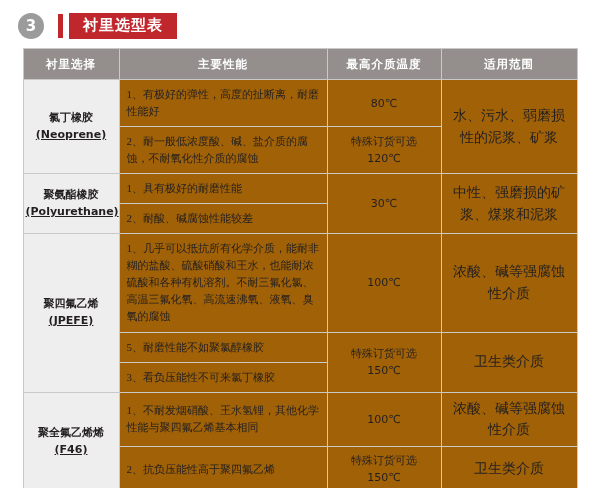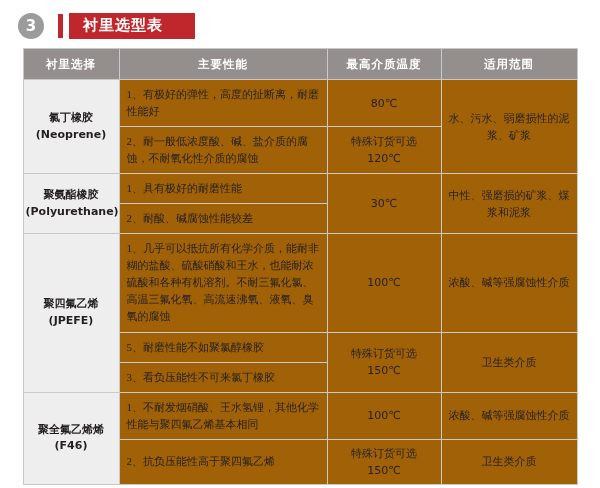--- a/index.html
+++ b/index.html
@@ -51,21 +51,21 @@
     height: 24px;
     background: #c0272d;
     margin-right: 6px;
   }
   .title-box {
     background: #c0272d;
     color: #ffffff;
     font-size: 15px;
     font-weight: bold;
     letter-spacing: 1px;
-    padding: 4px 32px 5px 14px;
+    padding: 4px 14px 5px 14px;
     line-height: 1.1;
   }
   
   table.lining {
     border-collapse: collapse;
     width: 554px;
     margin: 6px auto 0 auto;
     table-layout: fixed;
     background: #a16207;
   }
@@ -92,36 +92,37 @@
   td.name {
     background: #efeeee;
     text-align: center;
     font-size: 11px;
     font-weight: bold;
     line-height: 1.5;
     padding: 1px 2px;
   }
   td.name .en {
     display: block;
+    text-decoration: underline;
   }
   td.perf {
     font-size: 11px;
     line-height: 1.55;
     padding: 6px 7px;
     text-align: left;
     font-family: Liberation Serif, serif;
   }
   td.temp {
     font-size: 11px;
     line-height: 1.55;
     text-align: center;
     padding: 5px 20px;
   }
   td.scope {
-    font-size: 11px;
+    font-size: 14px;
     line-height: 1.55;
     text-align: center;
     padding: 5px 6px;
   }
 </style>
 </head>
 <body>
 
 <div class="page">
 

